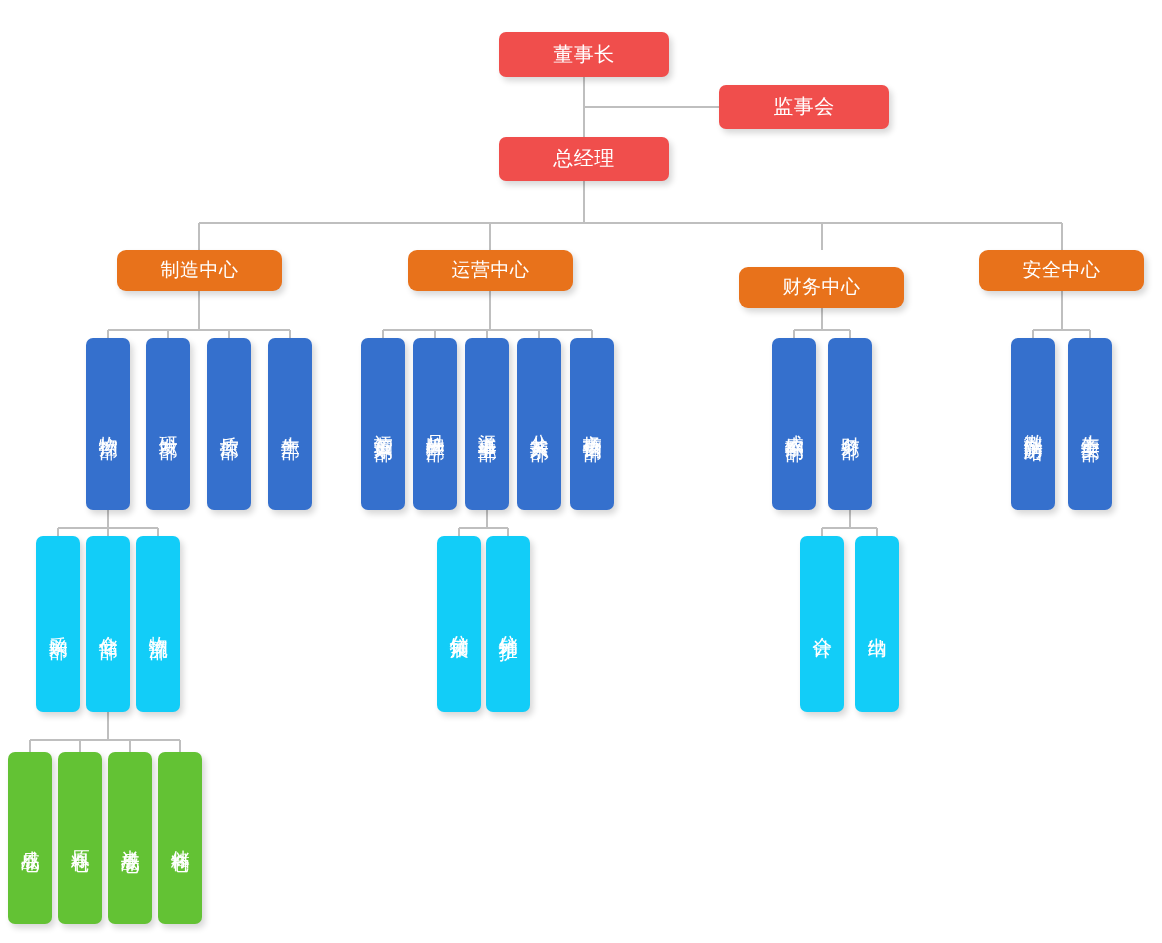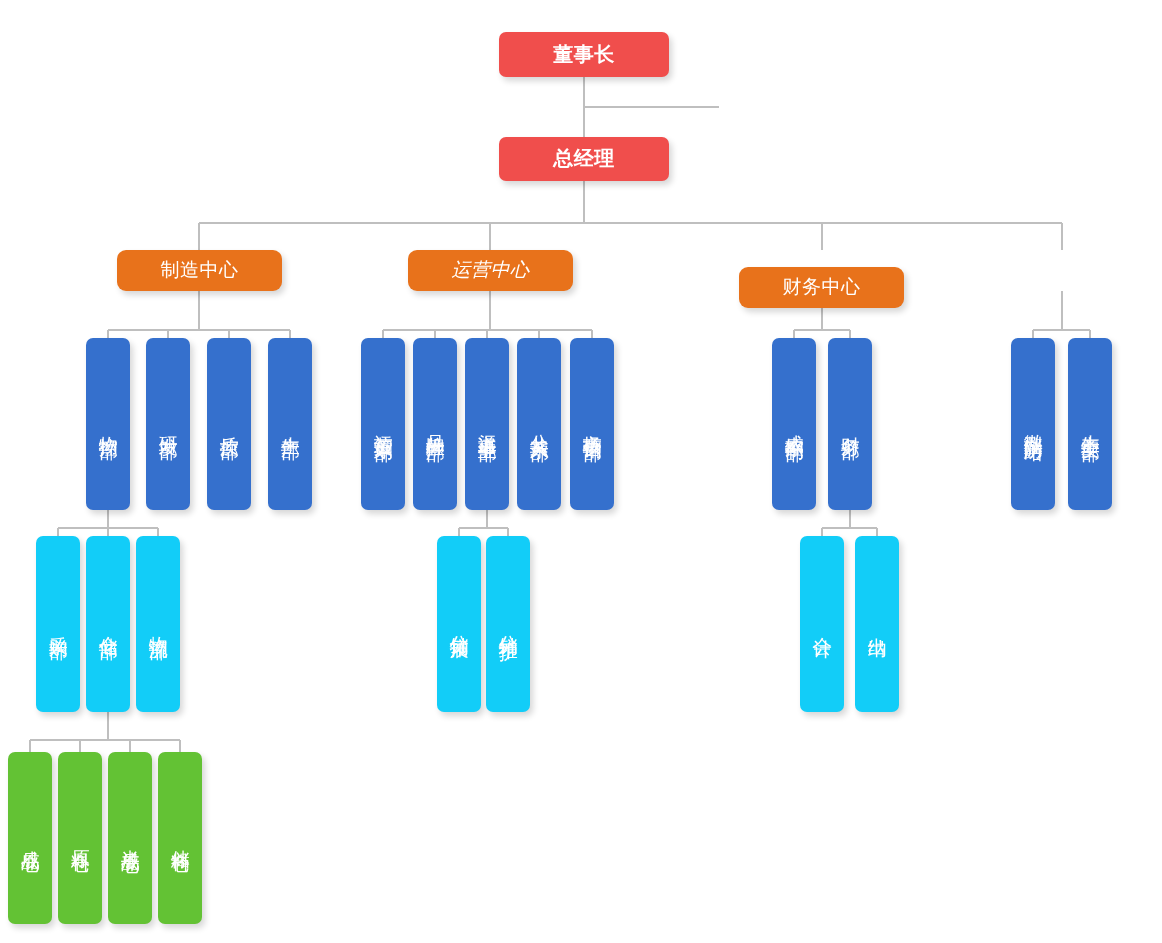--- a/index.html
+++ b/index.html
@@ -34,21 +34,21 @@
     color: #ffffff;
     display: flex;
     align-items: center;
     justify-content: center;
     text-align: center;
     box-shadow: 3px 4px 6px rgba(0,0,0,0.16);
     line-height: 1.18;
     letter-spacing: 0.5px;
     user-select: none;
   }
-  .node.level-exec  { background: #F04E4C; font-size: 20px; font-weight: bold; }
+  .node.level-exec  { background: #F04E4C; font-size: 20px; }
   .node.level-center{ background: #E8721B; font-size: 19px; border-radius: 9px; }
   .node.level-dept  { background: #3570CD; font-size: 19px; }
   .node.level-sub   { background: #12CDF8; font-size: 19px; }
   .node.level-wh    { background: #63C234; font-size: 19px; }
 
   
   .vtext {
     writing-mode: vertical-rl;
     text-orientation: upright;
     letter-spacing: 2px;
@@ -122,37 +122,43 @@
       <path d="M80,740 L80,752"></path>
       <path d="M130,740 L130,752"></path>
       <path d="M180,740 L180,752"></path>
     </g>
   </svg>
 
   <div class="node level-exec" style="left:499px; top:32px; width:170px; height:45px;">
     <span class="htext">董事长</span>
   </div>
 
+  <div class="node level-exec" style="left:719px; top:85px; width:170px; height:44px;">
+    <span class="htext">监事会</span>
+  </div>
 
   <div class="node level-exec" style="left:499px; top:137px; width:170px; height:44px;justify-content:center;">
     <span class="htext">总经理</span>
   </div>
 
   <div class="node level-center" style="left:117px; top:250px; width:165px; height:41px;">
     <span class="htext">制造中心</span>
   </div>
 
-  <div class="node level-center" style="left:408px; top:250px; width:165px; height:41px;font-style:italic;">
+  <div class="node level-center" style="left:408px; top:250px; width:165px; height:41px;">
     <span class="htext">运营中心</span>
   </div>
 
   <div class="node level-center" style="left:739px; top:267px; width:165px; height:41px;">
     <span class="htext">财务中心</span>
   </div>
 
+  <div class="node level-center" style="left:979px; top:250px; width:165px; height:41px;">
+    <span class="htext">安全中心</span>
+  </div>
 
   <div class="node level-dept" style="left:86px; top:338px; width:44px; height:172px;">
     <span class="vtext">物控部</span>
   </div>
   <div class="node level-dept" style="left:146px; top:338px; width:44px; height:172px;">
     <span class="vtext">研发部</span>
   </div>
   <div class="node level-dept" style="left:207px; top:338px; width:44px; height:172px;">
     <span class="vtext">质控部</span>
   </div>

